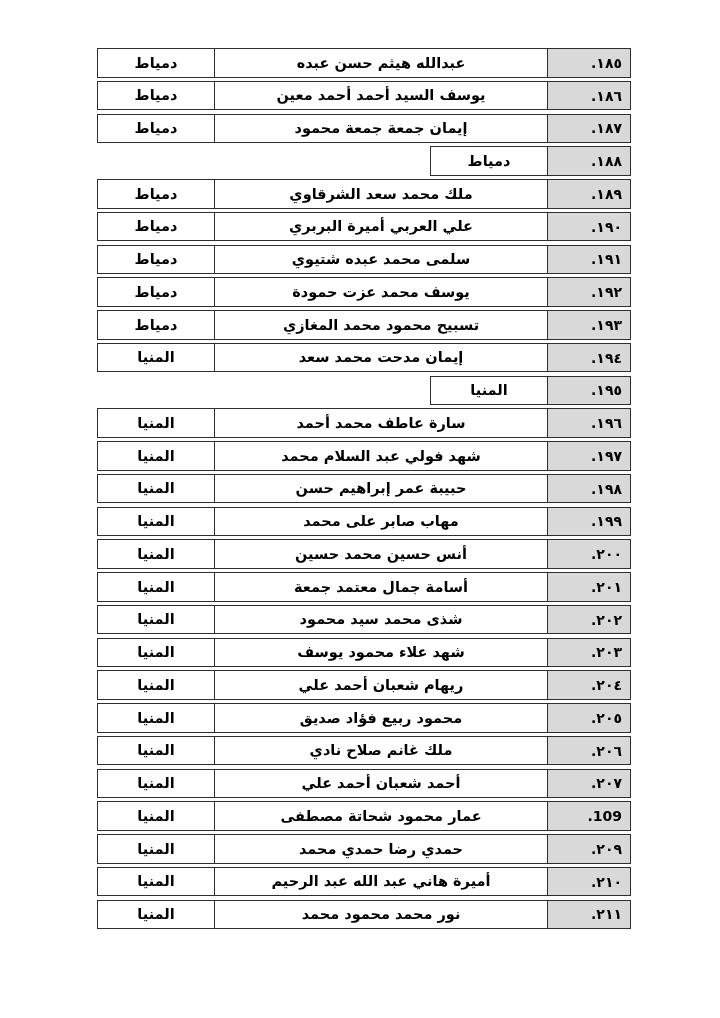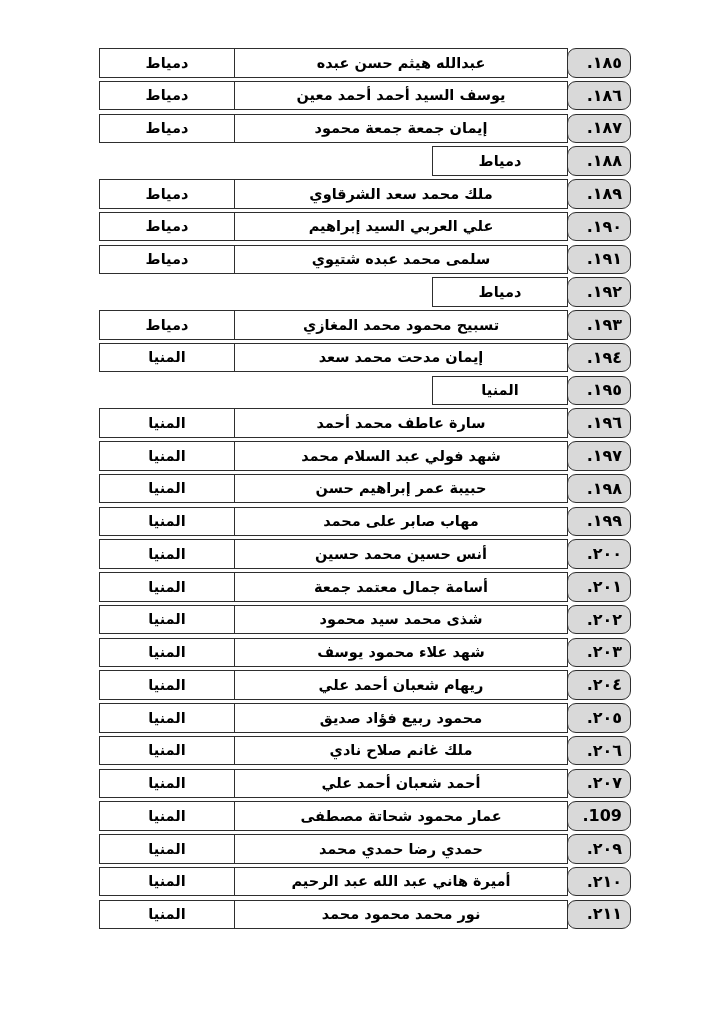--- a/index.html
+++ b/index.html
@@ -45,32 +45,31 @@
     font-weight: 700;
     line-height: 1;
     white-space: nowrap;
     overflow: hidden;
     color: var(--text-col, #000000);
   }
   .cell + .cell {
     margin-inline-start: -1px; 
   }
   .cell.num {
-    width: 64px;
+    width: 84px;
     background: var(--num-bg, #d9d9d9);
     justify-content: flex-start;       
     padding-inline-start: 8px;
-    font-size: 16px;
-    border-radius: 9px;
+    font-size: 14px;
   }
   .cell.name {
     width: 334px;
   }
   .cell.gov {
-    width: 136px;
+    width: 118px;
   }
 </style>
 </head>
 <body>
 
 <div class="page">
   <div class="list-table" dir="rtl" id="names-table">
   <div class="row">
     <div class="cell num">١٨٥.</div>
     <div class="cell name">عبدالله هيثم حسن عبده</div>
@@ -95,32 +94,33 @@
   </div>
 
   <div class="row">
     <div class="cell num">١٨٩.</div>
     <div class="cell name">ملك محمد سعد الشرقاوي</div>
     <div class="cell gov">دمياط</div>
   </div>
 
   <div class="row">
     <div class="cell num">١٩٠.</div>
-    <div class="cell name">علي العربي السيد إبراهيم</div>
+    <div class="cell name">علي العربي أميرة البربري</div>
     <div class="cell gov">دمياط</div>
   </div>
 
   <div class="row">
     <div class="cell num">١٩١.</div>
     <div class="cell name">سلمى محمد عبده شتيوي</div>
     <div class="cell gov">دمياط</div>
   </div>
 
   <div class="row">
     <div class="cell num">١٩٢.</div>
+    <div class="cell name">يوسف محمد عزت حمودة</div>
     <div class="cell gov">دمياط</div>
   </div>
 
   <div class="row">
     <div class="cell num">١٩٣.</div>
     <div class="cell name">تسبيح محمود محمد المغازي</div>
     <div class="cell gov">دمياط</div>
   </div>
 
   <div class="row">

